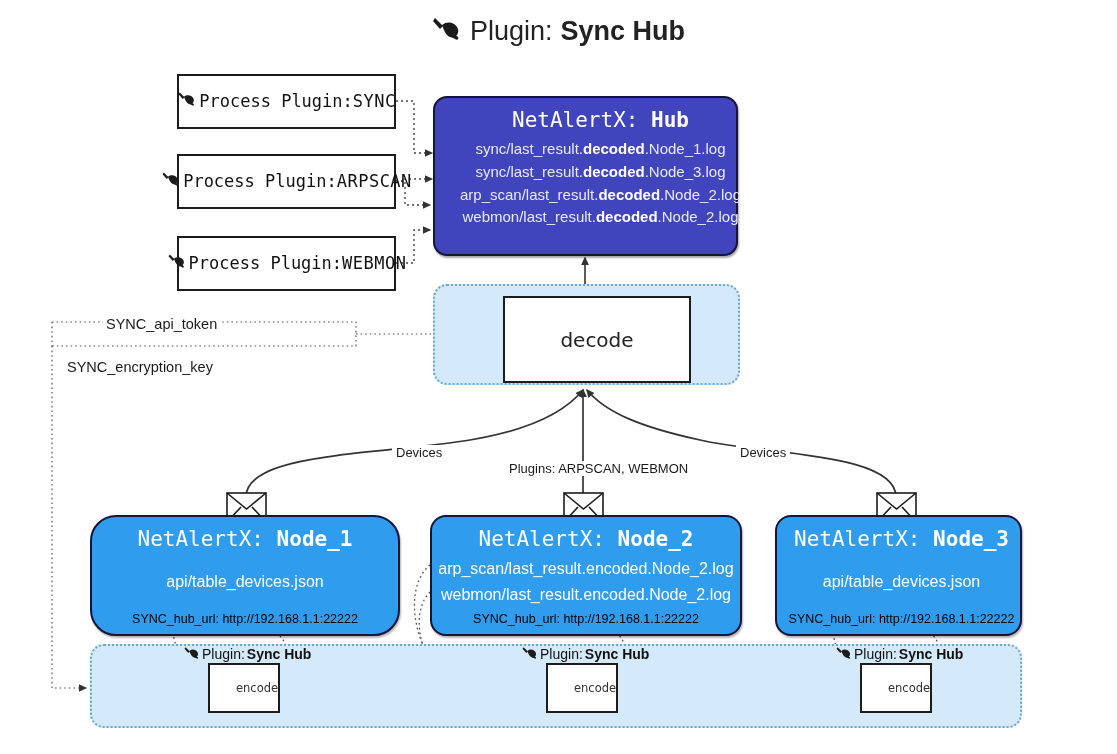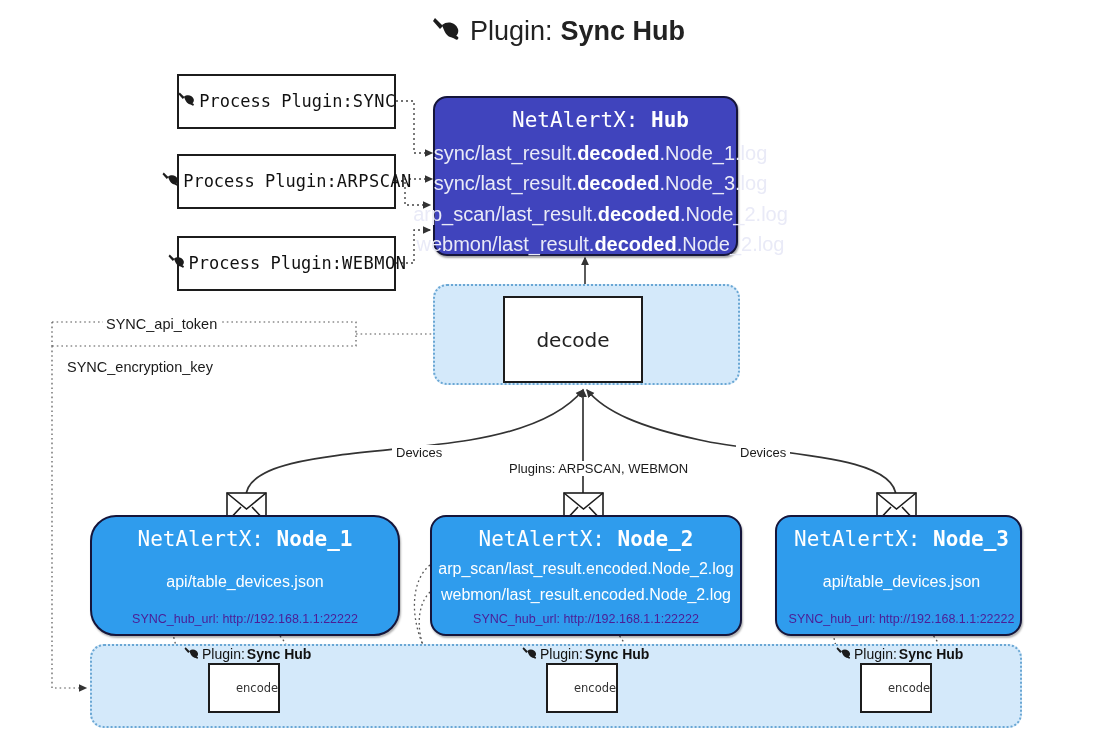--- a/index.html
+++ b/index.html
@@ -31,21 +31,21 @@
 
   
   #hubUrl{font-size:11px;font-weight:700;color:#333;text-align:center;margin-top:30px;}
   #hub{background:#4044bd;border:2px solid #15153a;border-radius:14px;
        box-shadow:1px 2px 2px rgba(0,0,0,.35);
        display:flex;flex-direction:column;align-items:center;
        padding-top:10px;}
   #hub .hub-title{font-family:"DejaVu Sans Mono","Liberation Mono",monospace;
        font-size:21px;color:#fff;margin-bottom:6px;white-space:nowrap;}
   #hub .hub-title b{font-weight:700;}
-  #hub .hub-line{font-size:20px;color:#e9eaf7;line-height:1.52;
+  #hub .hub-line{font-size:15px;color:#e9eaf7;line-height:1.52;
        white-space:nowrap;text-align:center;}
   #hub .hub-line b{color:#fff;font-weight:700;}
 
   
   .dotgroup{background:#d4e9fa;border:2px dotted #6aa7d4;border-radius:14px;}
   .whitebox{background:#fff;border:2px solid #1c1c1c;
             display:flex;align-items:center;justify-content:center;
             font-family:"DejaVu Sans","Liberation Sans",sans-serif;}
   #decodeBox{font-size:20px;color:#222;}
 
@@ -60,21 +60,21 @@
   
   .node{background:#2f9ced;border:2px solid #15153a;border-radius:16px;
         box-shadow:1px 2px 2px rgba(0,0,0,.3);
         display:flex;flex-direction:column;align-items:center;}
   .node .n-title{font-family:"DejaVu Sans Mono","Liberation Mono",monospace;
         font-size:21px;color:#fff;margin-top:10px;white-space:nowrap;}
   .node .n-title b{font-weight:700;}
   .node .n-lines{flex:1;display:flex;flex-direction:column;
         align-items:center;justify-content:center;gap:2px;width:100%;}
   .node .n-line{font-size:16px;color:#fff;white-space:nowrap;line-height:1.5;}
-  .node .n-foot{font-size:12.5px;color:#4c1d95;margin-bottom:8px;white-space:nowrap;text-align:center;}
+  .node .n-foot{font-size:12.5px;color:#000000;margin-bottom:8px;white-space:nowrap;text-align:center;}
 
   
   #band{background:#d4e9fa;border:2px dotted #6aa7d4;border-radius:14px;}
   .plugcap{font-size:14px;color:#111;white-space:nowrap;
            display:flex;align-items:center;gap:2px;}
   .plugcap b{font-weight:700;}
   .encbox{font-size:11.5px;color:#333;
           font-family:"DejaVu Sans","Liberation Sans",sans-serif;padding-left:26px;}
 
   .env{}
@@ -209,21 +209,21 @@
     </div>
     <div class="hub-line">
       <span>arp_scan/last_result.</span><b>decoded</b><span>.Node_2.log</span>
     </div>
     <div class="hub-line">
       <span>webmon/last_result.</span><b>decoded</b><span>.Node_2.log</span>
     </div>
   </div>
 
   <div class="abs dotgroup" style="left:433px;top:284px;width:307px;height:101px;"></div>
-  <div class="abs whitebox" id="decodeBox" style="left:503px;top:296px;width:140px;height:87px;">decode</div>
+  <div class="abs whitebox" id="decodeBox" style="left:503px;top:296px;width:188px;height:87px;">decode</div>
 
   <div class="abs varlabel" style="left:103px;top:316px;">SYNC_api_token</div>
   <div class="abs varlabel" style="left:64px;top:359px;">SYNC_encryption_key</div>
 
   <div class="abs edgelabel" style="left:392px;top:445px;">Devices</div>
   <div class="abs edgelabel" style="left:736px;top:445px;">Devices</div>
   <div class="abs edgelabel" style="left:505px;top:461px;">Plugins: ARPSCAN, WEBMON</div>
 
   <div class="abs env" style="left:226px;top:492px;">
     <svg width="41" height="31" viewBox="0 0 41 31">

